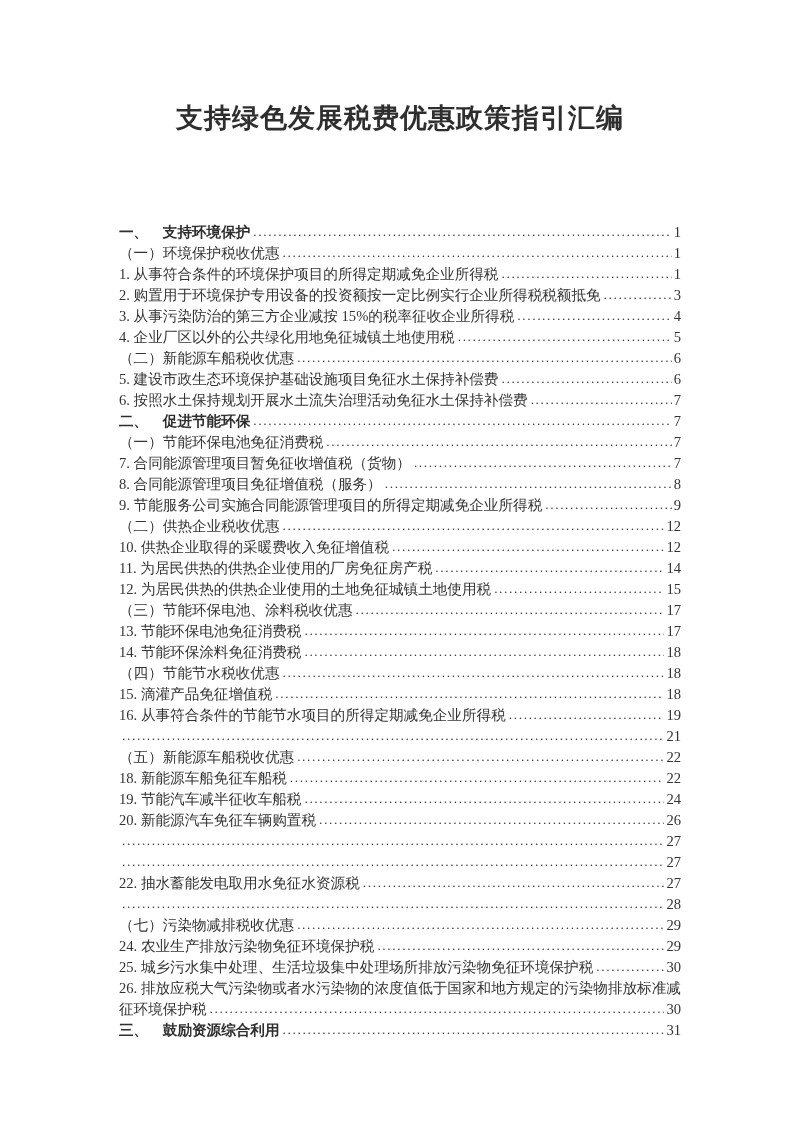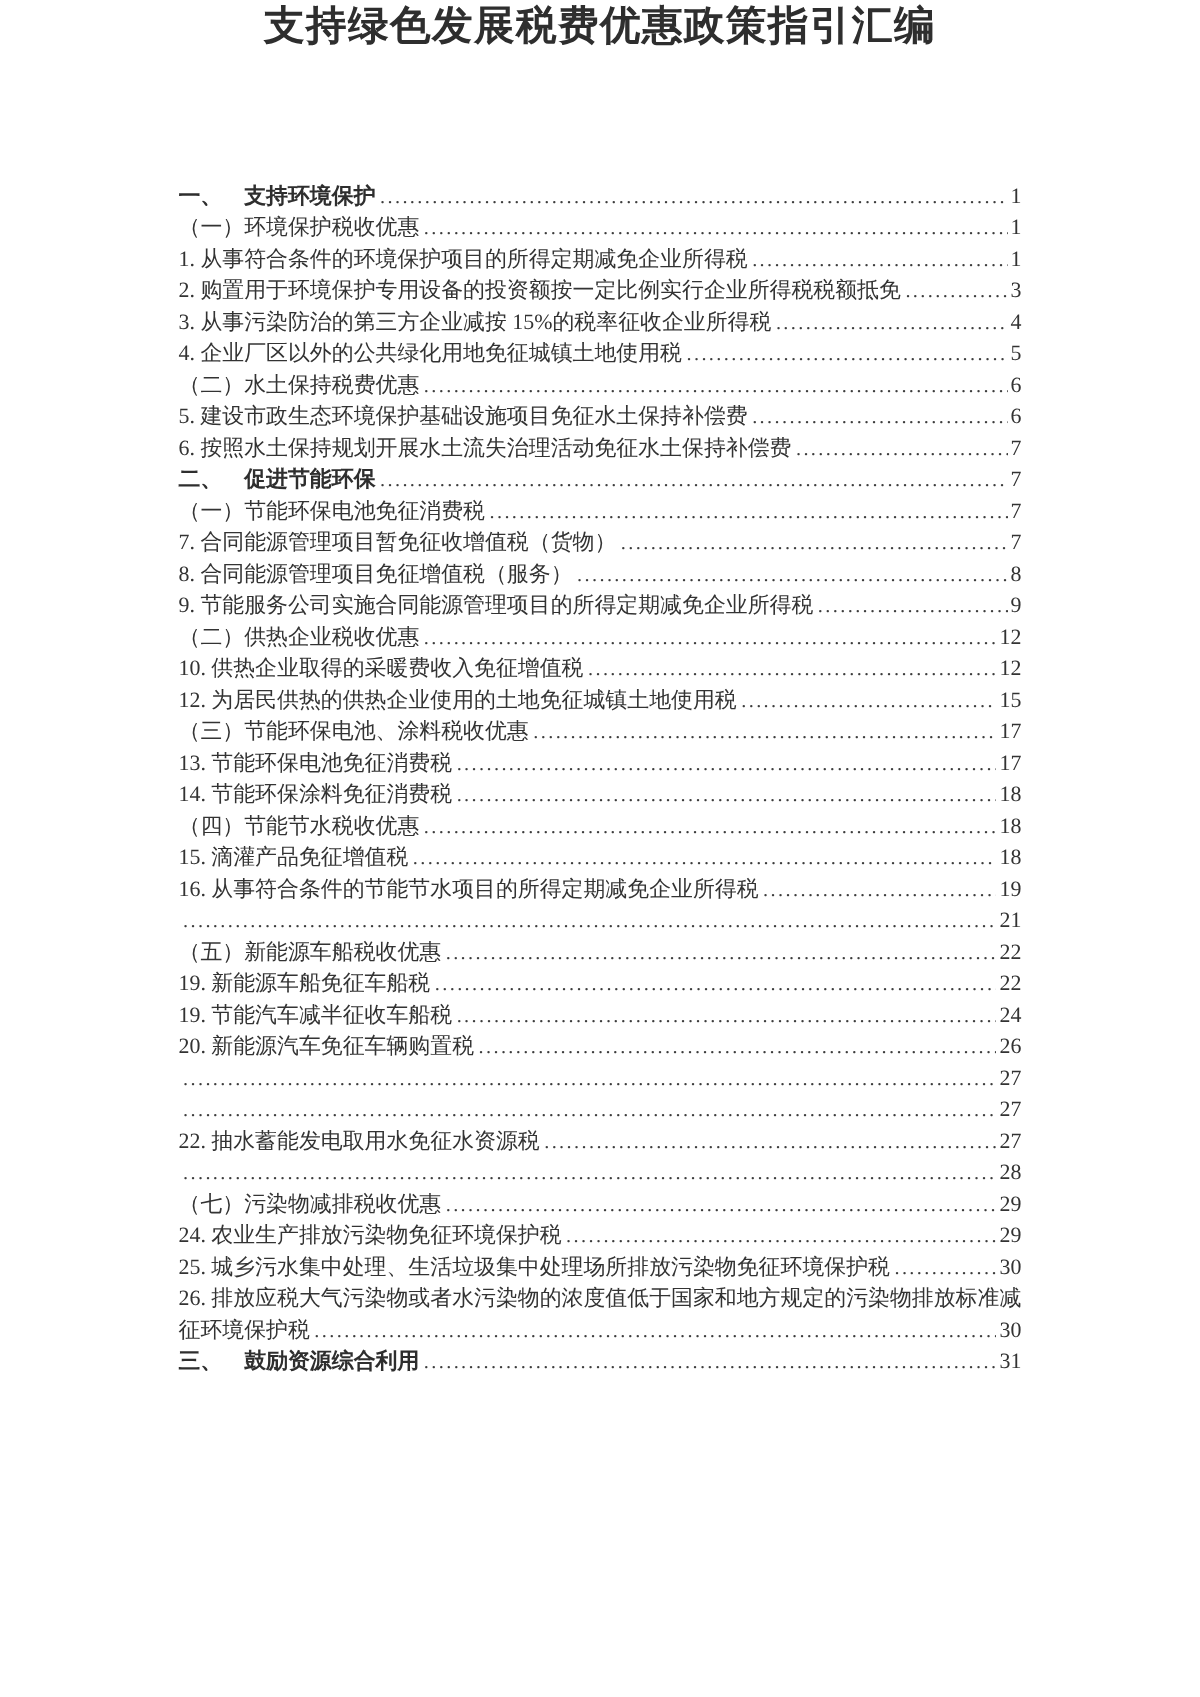--- a/index.html
+++ b/index.html
@@ -10,20 +10,21 @@
     color: #333333;
     position: relative;
     overflow: hidden;
   }
   .page {
     width: 800px; height: 1131px;
     background: #ffffff;
     position: relative;
   }
   .doc-title {
+    margin-top: 101px;
     text-align: center;
     font-family: "Liberation Sans", sans-serif;
     font-weight: 700;
     font-size: 27px;
     line-height: 34px;
     color: #2e2e2e;
     letter-spacing: 1px;
   }
   .toc {
     width: 562px;
@@ -101,21 +102,21 @@
         <span class="label">3. 从事污染防治的第三方企业减按 15%的税率征收企业所得税</span>
         <span class="leader"></span>
         <span class="page-num">4</span>
       </div>
       <div class="toc-row item">
         <span class="label">4. 企业厂区以外的公共绿化用地免征城镇土地使用税</span>
         <span class="leader"></span>
         <span class="page-num">5</span>
       </div>
       <div class="toc-row sub">
-        <span class="label">（二）水土保持税费优惠</span>
+        <span class="label">（二）新能源车船税收优惠</span>
         <span class="leader"></span>
         <span class="page-num">6</span>
       </div>
       <div class="toc-row item">
         <span class="label">5. 建设市政生态环境保护基础设施项目免征水土保持补偿费</span>
         <span class="leader"></span>
         <span class="page-num">6</span>
       </div>
       <div class="toc-row item">
         <span class="label">6. 按照水土保持规划开展水土流失治理活动免征水土保持补偿费</span>
@@ -151,20 +152,25 @@
         <span class="label">（二）供热企业税收优惠</span>
         <span class="leader"></span>
         <span class="page-num">12</span>
       </div>
       <div class="toc-row item">
         <span class="label">10. 供热企业取得的采暖费收入免征增值税</span>
         <span class="leader"></span>
         <span class="page-num">12</span>
       </div>
       <div class="toc-row item">
+        <span class="label">11. 为居民供热的供热企业使用的厂房免征房产税</span>
+        <span class="leader"></span>
+        <span class="page-num">14</span>
+      </div>
+      <div class="toc-row item">
         <span class="label">12. 为居民供热的供热企业使用的土地免征城镇土地使用税</span>
         <span class="leader"></span>
         <span class="page-num">15</span>
       </div>
       <div class="toc-row sub">
         <span class="label">（三）节能环保电池、涂料税收优惠</span>
         <span class="leader"></span>
         <span class="page-num">17</span>
       </div>
       <div class="toc-row item">
@@ -195,21 +201,21 @@
       <div class="toc-row item">
         <span class="leader"></span>
         <span class="page-num">21</span>
       </div>
       <div class="toc-row sub">
         <span class="label">（五）新能源车船税收优惠</span>
         <span class="leader"></span>
         <span class="page-num">22</span>
       </div>
       <div class="toc-row item">
-        <span class="label">19. 新能源车船免征车船税</span>
+        <span class="label">18. 新能源车船免征车船税</span>
         <span class="leader"></span>
         <span class="page-num">22</span>
       </div>
       <div class="toc-row item">
         <span class="label">19. 节能汽车减半征收车船税</span>
         <span class="leader"></span>
         <span class="page-num">24</span>
       </div>
       <div class="toc-row item">
         <span class="label">20. 新能源汽车免征车辆购置税</span>

